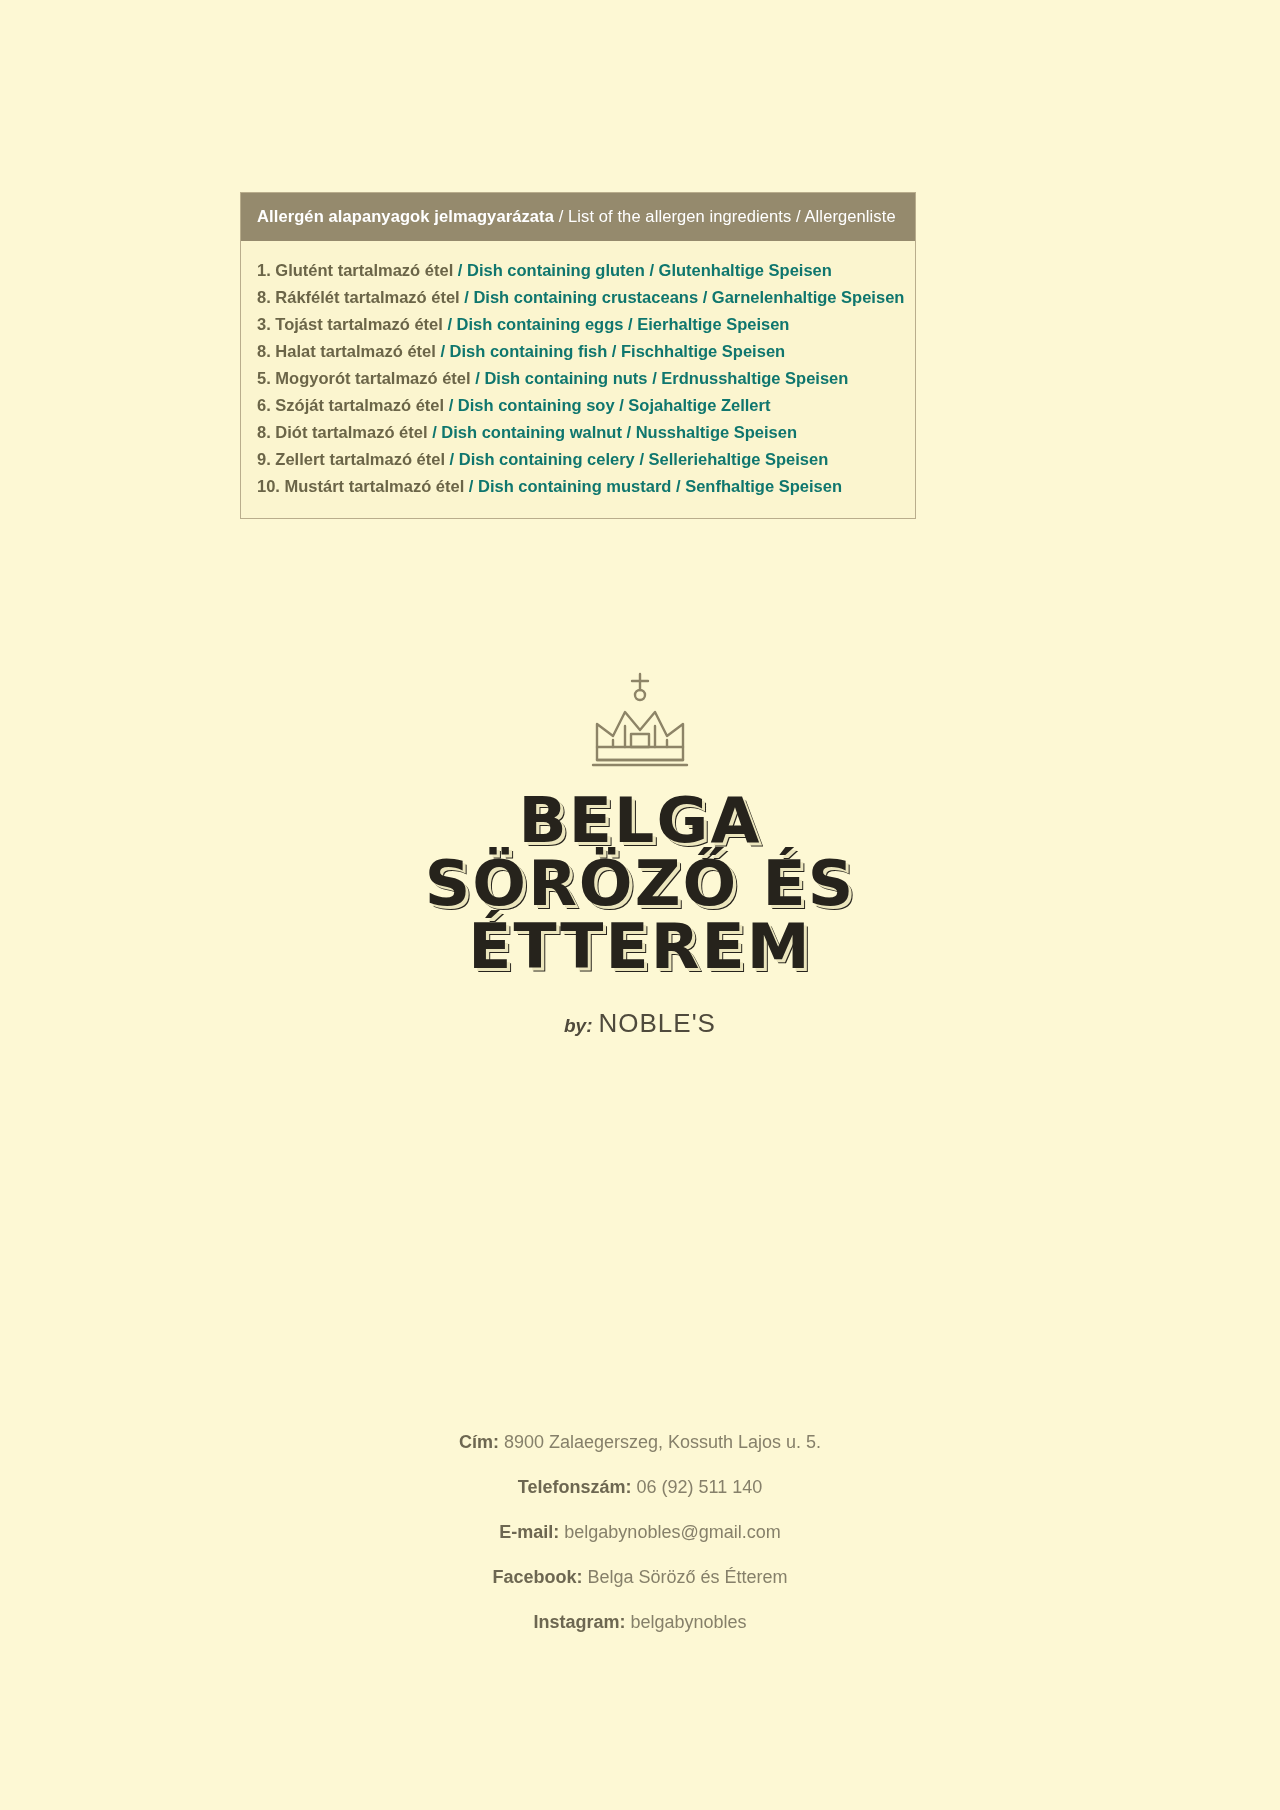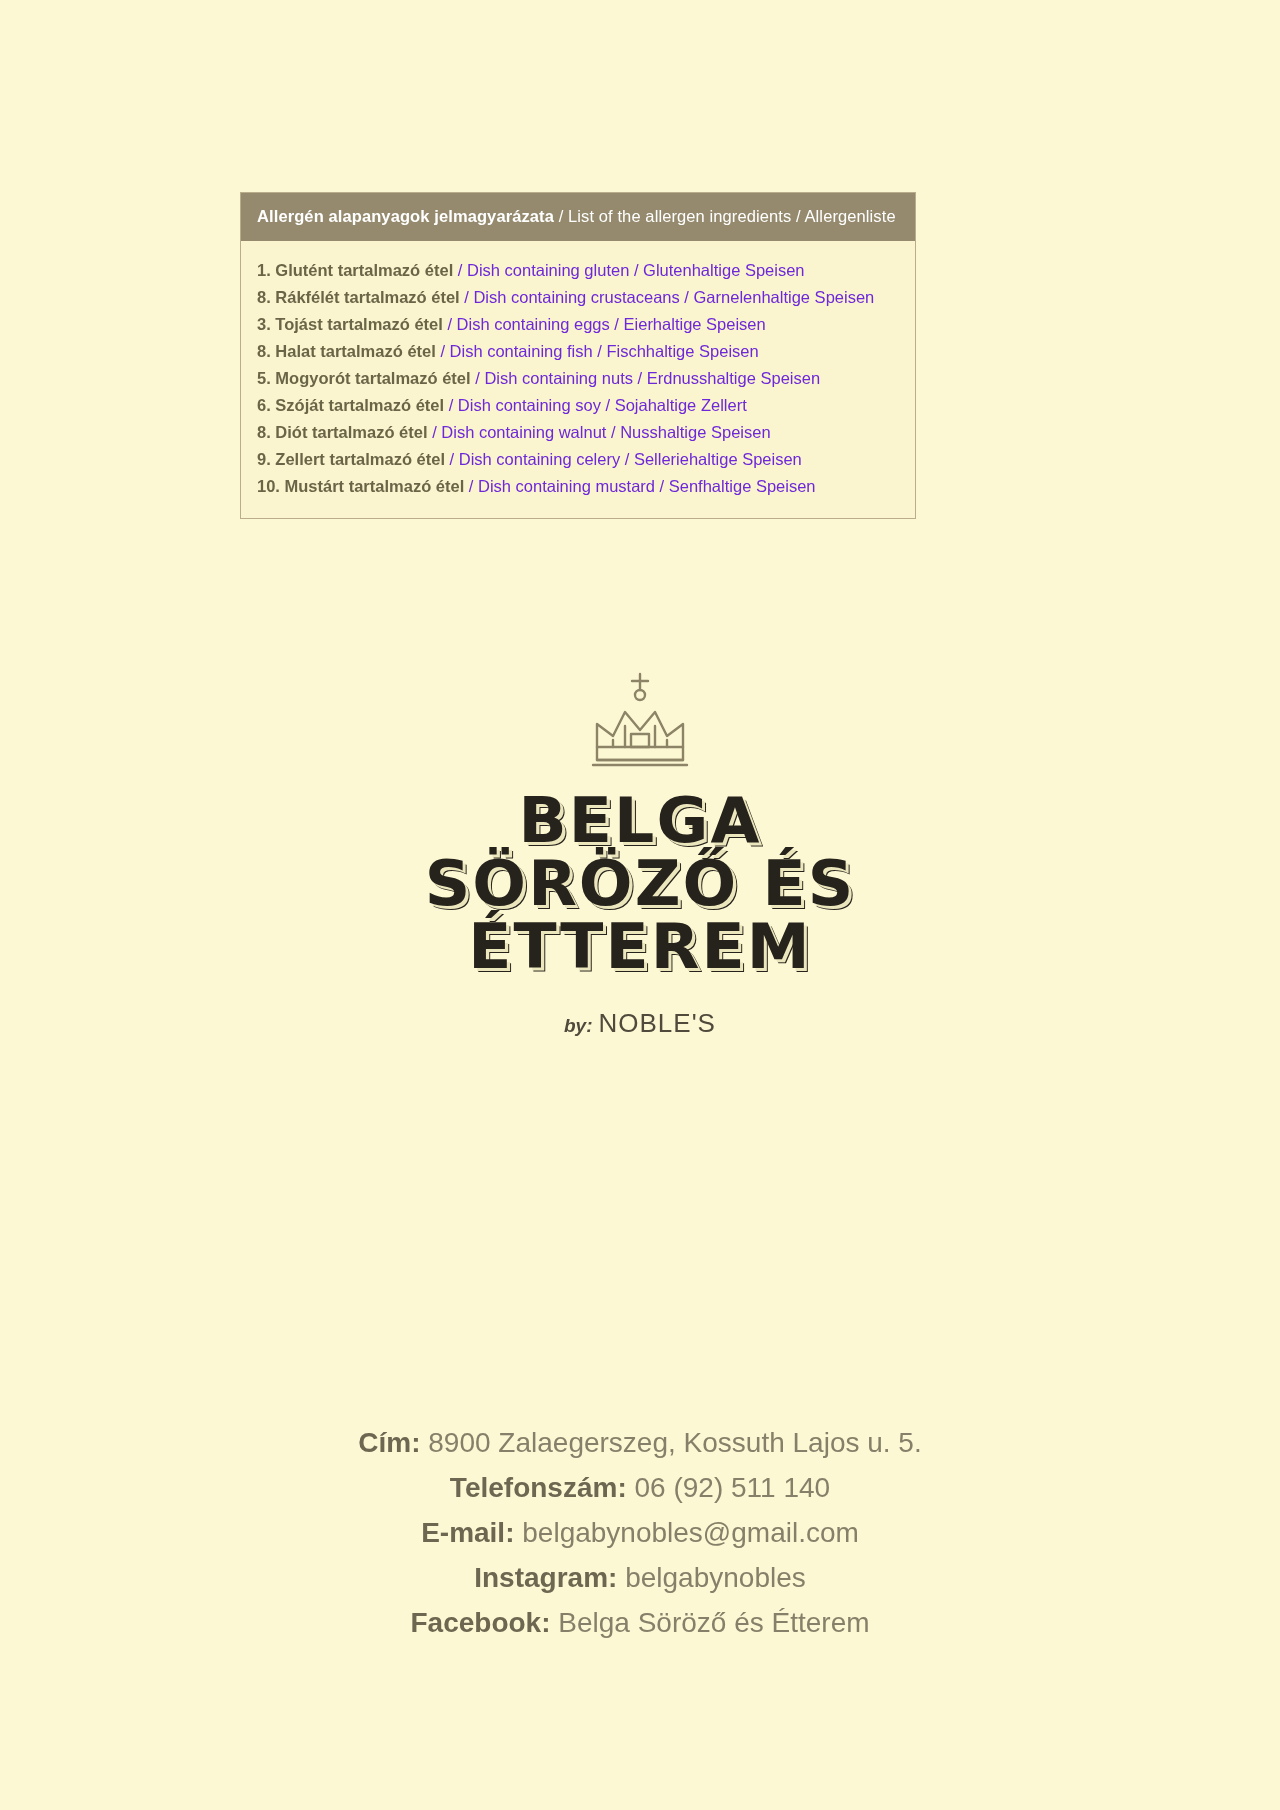--- a/index.html
+++ b/index.html
@@ -48,22 +48,22 @@
     font-size: 16.5px;
     line-height: 27px;
     color: #6f6950;
     white-space: nowrap;
   }
   .allergen-item .hu {
     font-weight: bold;
     color: #6b6548;
   }
   .allergen-item .rest {
-    font-weight: normal;
-    color: #6d28d9;
+    font-weight: bold;
+    color: #0f766e;
   }
 
   
   .logo-block {
     position: absolute;
     left: 0;
     right: 0;
     top: 668px;
     text-align: center;
   }
@@ -112,21 +112,21 @@
 
   
   .contact-block {
     position: absolute;
     left: 0;
     right: 0;
     top: 1420px;
     text-align: center;
   }
   .contact-line {
-    font-size: 28px;
+    font-size: 18px;
     line-height: 45px;
     color: #7c7660;
   }
   .contact-line .label {
     font-weight: bold;
     color: #6d6751;
   }
   .contact-line .value {
     font-weight: normal;
     color: #86806a;
@@ -196,18 +196,18 @@
   <div class="contact-line">
     <span class="label">Cím:</span><span class="value"> 8900 Zalaegerszeg, Kossuth Lajos u. 5.</span>
   </div>
   <div class="contact-line">
     <span class="label">Telefonszám:</span><span class="value"> 06 (92) 511 140</span>
   </div>
   <div class="contact-line">
     <span class="label">E-mail:</span><span class="value"> belgabynobles@gmail.com</span>
   </div>
   <div class="contact-line">
+    <span class="label">Facebook:</span><span class="value"> Belga Söröző és Étterem</span>
+  </div>
+  <div class="contact-line">
     <span class="label">Instagram:</span><span class="value"> belgabynobles</span>
   </div>
-  <div class="contact-line">
-    <span class="label">Facebook:</span><span class="value"> Belga Söröző és Étterem</span>
-  </div>
 </section>
 
 </body></html>

